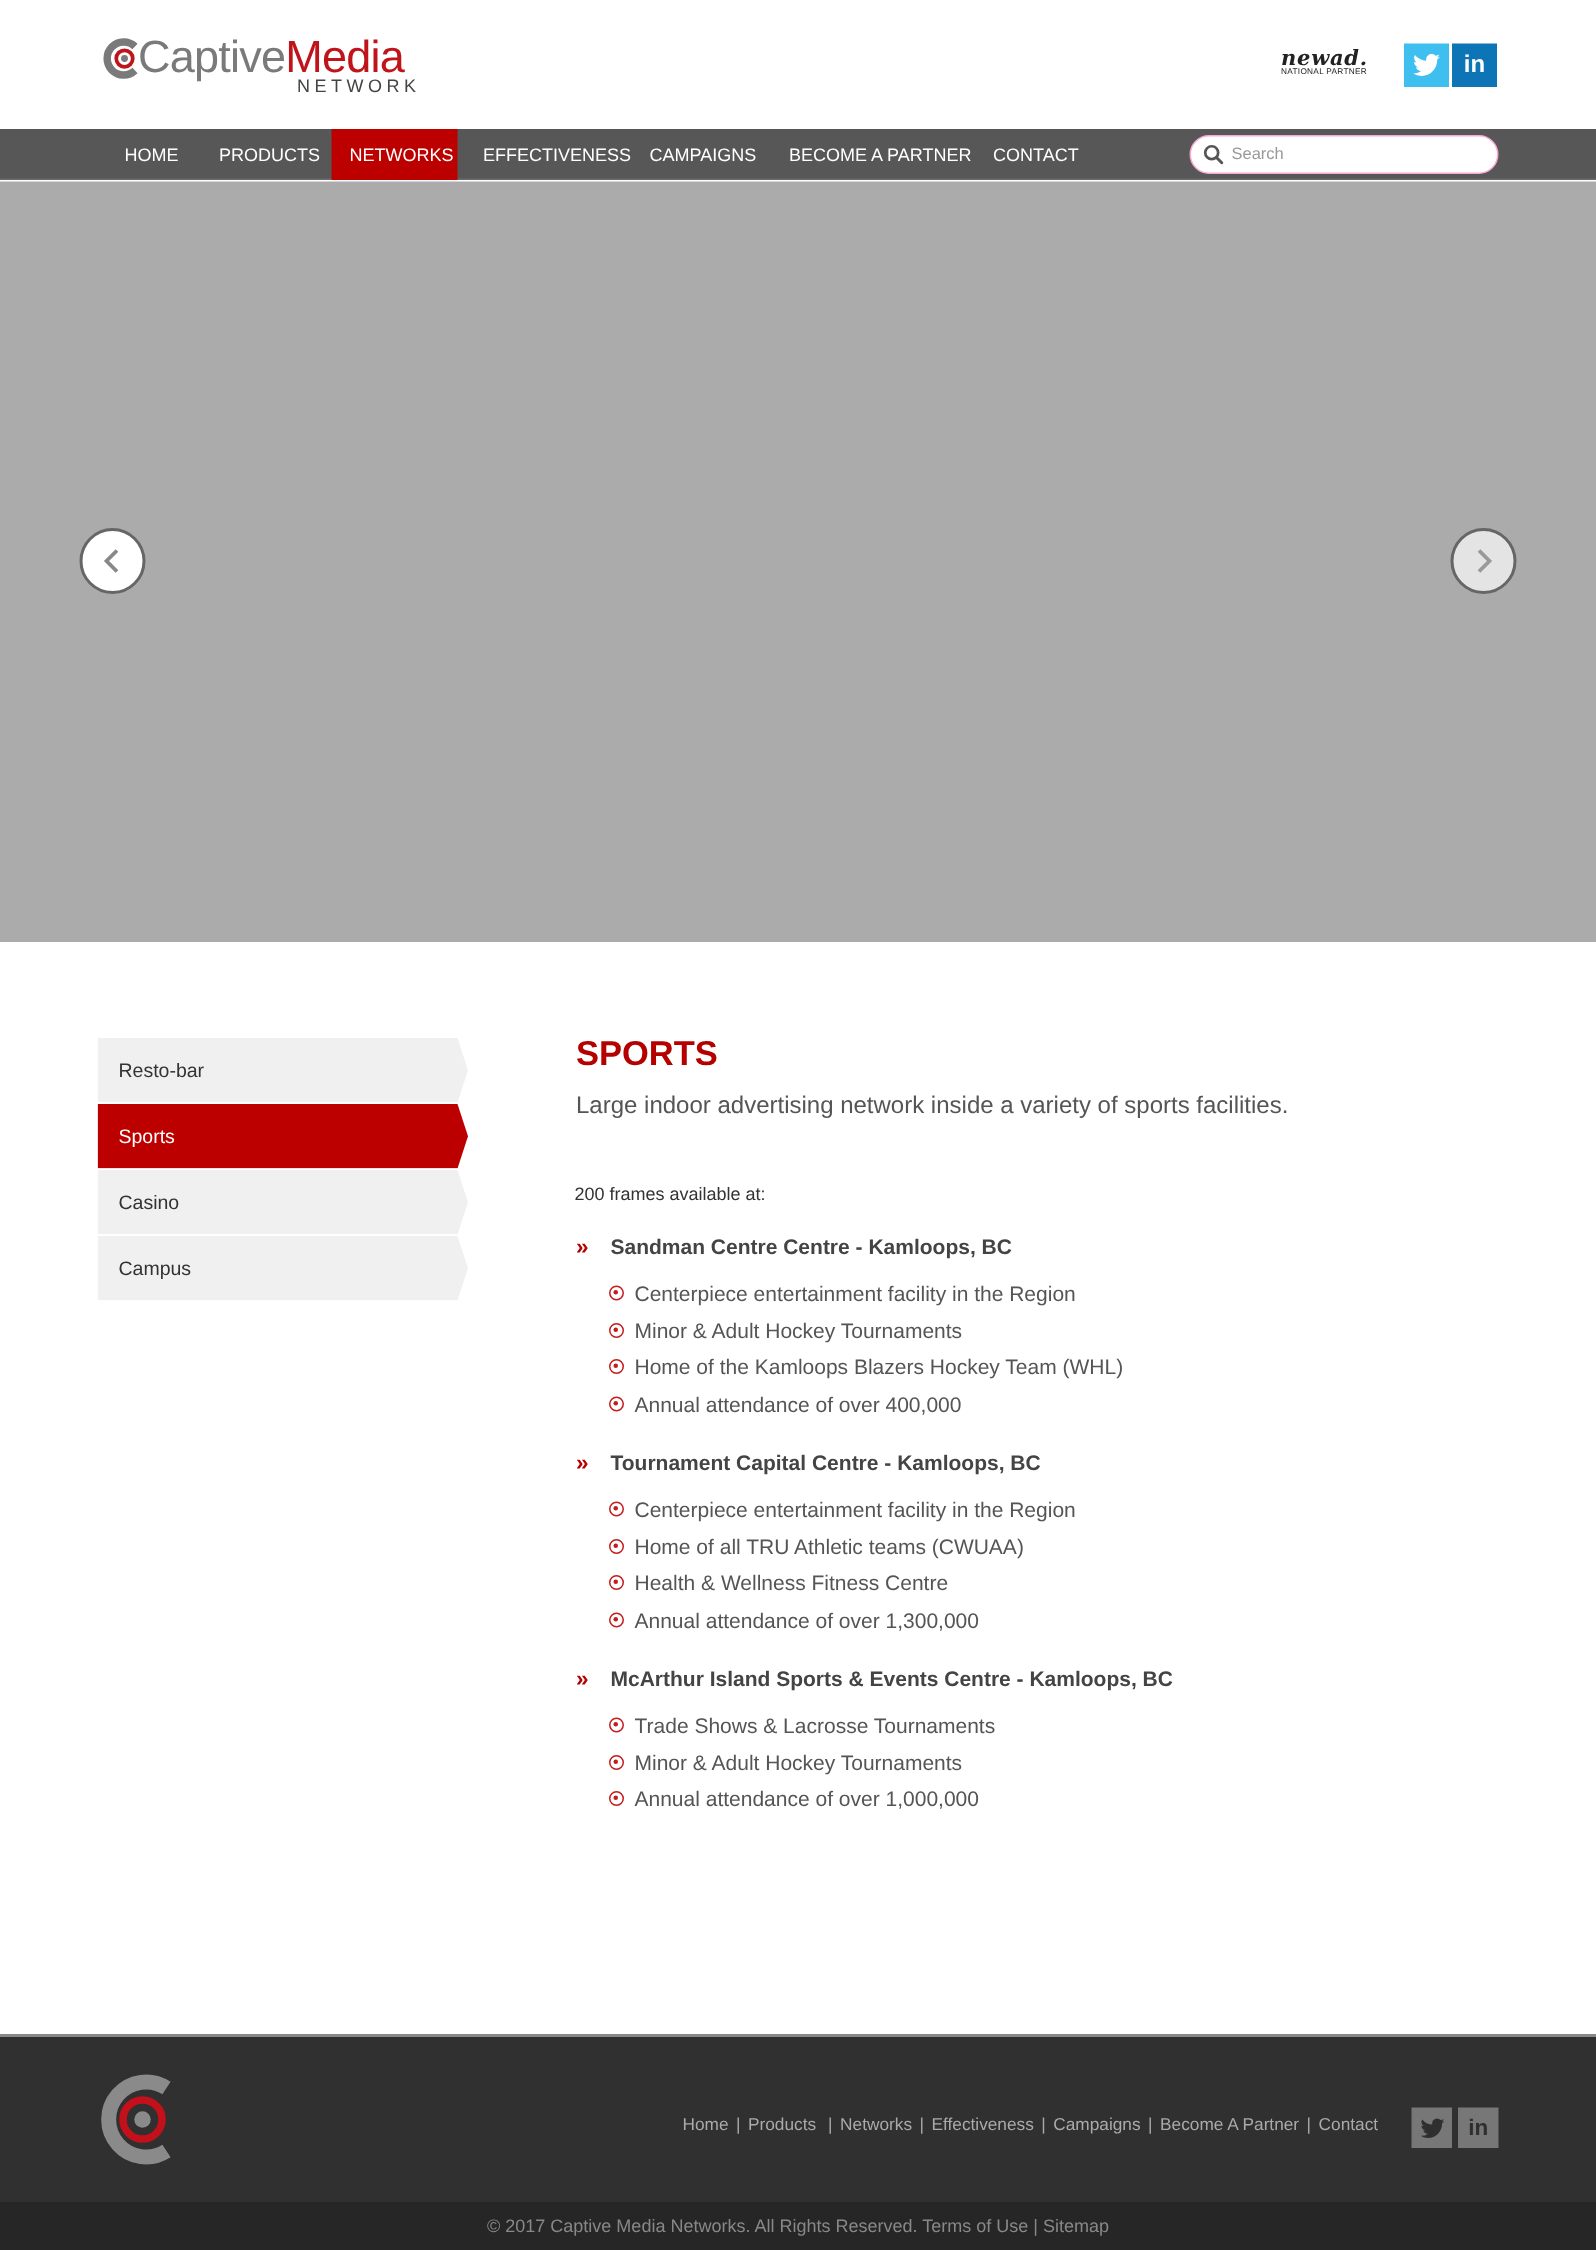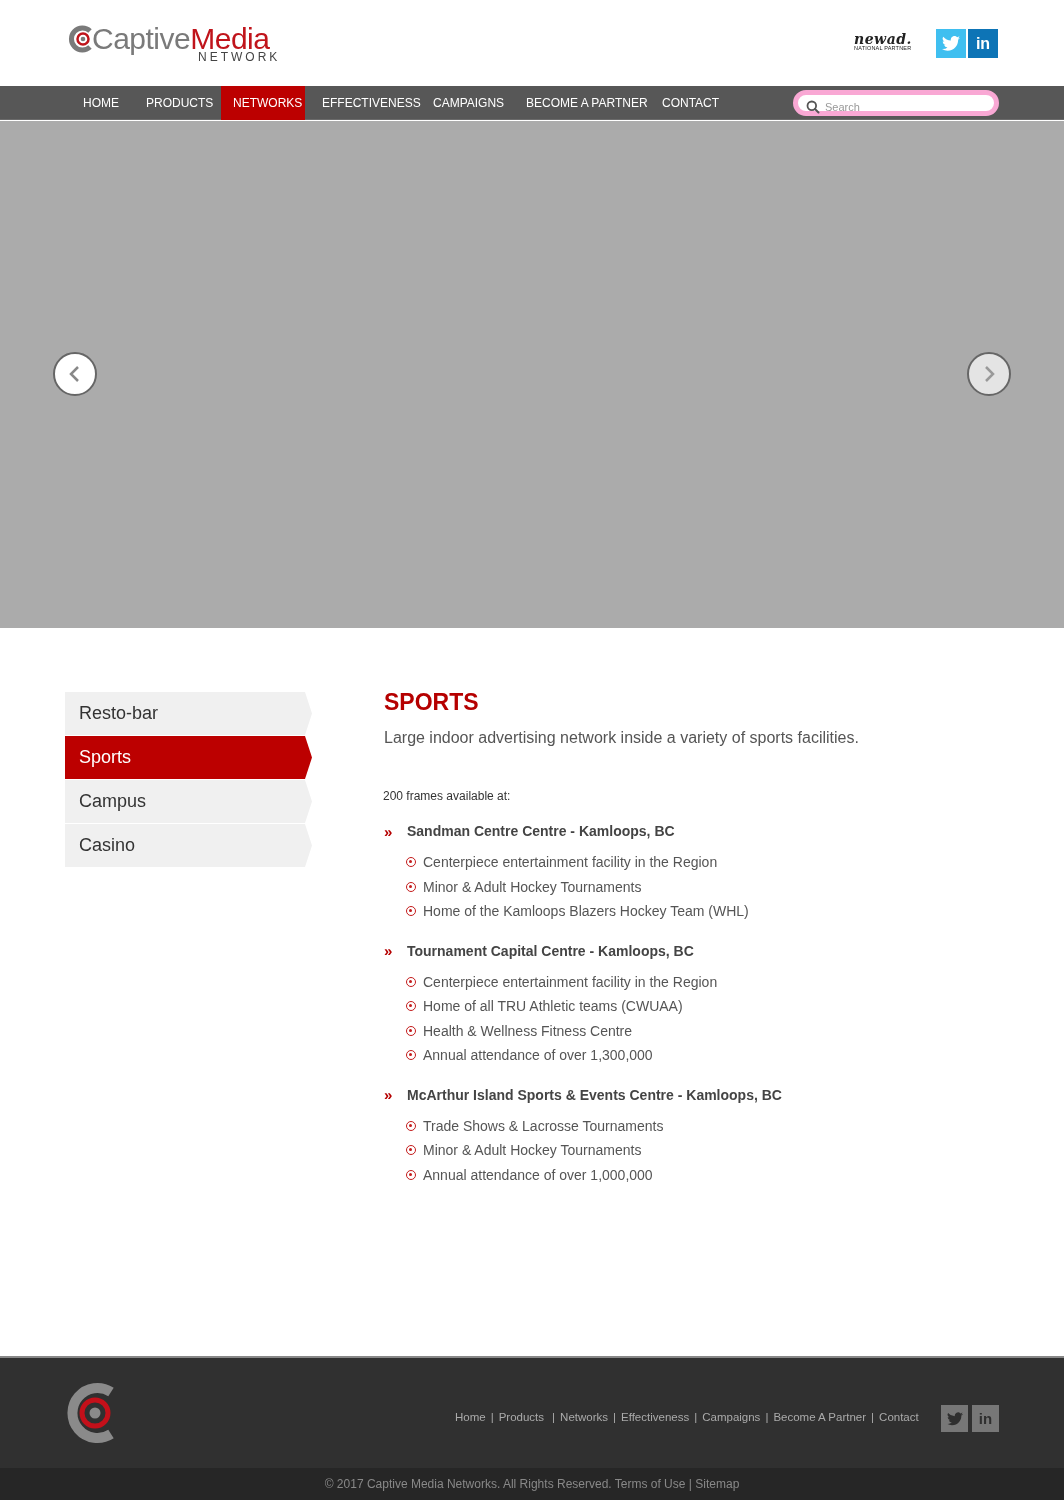--- a/index.html
+++ b/index.html
@@ -18,34 +18,34 @@
   .partner .brand { font-family: "DejaVu Serif", serif; font-style: italic; font-weight: bold; font-size: 14px; color: #222; line-height: 12px; letter-spacing: 0.5px; }
   .partner .tag { font-size: 5.5px; color: #222; letter-spacing: 0.2px; line-height: 7px; }
   .social-top { position: absolute; top: 29px; width: 30px; height: 29px; display: flex; align-items: center; justify-content: center; color: #fff; font-weight: bold; font-size: 16px; }
   .tw { left: 936px; background: #3fbff0; }
   .li { left: 968px; background: #0d74b6; }
 
   
   .nav { position: absolute; left: 0; top: 86px; width: 1064px; height: 34px; background: #575757; border-bottom: 1px solid #6a6a6a; }
   .nav-item { position: absolute; top: 0; height: 34px; line-height: 34px; color: #fff; font-size: 12px; padding: 0 12px; white-space: nowrap; }
   .nav-item.active { background: #bc0000; }
-  .search { position: absolute; left: 793px; top: 4px; width: 206px; height: 26px; border-radius: 13px; background: #fff; border: 5px solid #f9a8d4; }
+  .search { position: absolute; left: 793px; top: 4px; width: 206px; height: 26px; border-radius: 13px; background: #fff; border: 1px solid #f9a8d4; }
   .search svg { position: absolute; left: 8px; top: 5px; }
   .search input { position: absolute; left: 27px; top: 3px; width: 170px; height: 18px; border: 0; outline: none; font-size: 11px; color: #777; font-family: "Liberation Sans", sans-serif; background: transparent; }
   .search input::placeholder { color: #999; }
 
   
   .hero { position: absolute; left: 0; top: 121px; width: 1064px; height: 507px; background: #ababab; }
   .arrow-btn { position: absolute; width: 44px; height: 44px; border-radius: 50%; border: 2px solid #666; display: flex; align-items: center; justify-content: center; }
   .arrow-prev { left: 53px; top: 231px; background: #fff; }
   .arrow-next { left: 967px; top: 231px; background: #e4e4e4; }
 
   
   .side { position: absolute; left: 65px; top: 692px; width: 247px; }
-  .side-item { position: relative; height: 43px; margin-bottom: 1px; color: #333; font-size: 18px; line-height: 43px; padding-left: 14px;
+  .side-item { position: relative; height: 43px; margin-bottom: 1px; color: #333; font-size: 13px; line-height: 43px; padding-left: 14px;
     clip-path: polygon(0 0, 240px 0, 247px 50%, 240px 100%, 0 100%); background: #f0f0f0; }
   .side-item.active { background: #bc0000; color: #fff; }
 
   
   .content { position: absolute; left: 384px; top: 688px; width: 620px; }
   .title { color: #b50000; font-weight: bold; font-size: 23px; line-height: 28px; }
   .lead { margin-top: 12px; font-size: 16px; color: #555; line-height: 20px; }
   .frames { margin-top: 38px; font-size: 12px; color: #333; line-height: 20px; margin-left: -1px; }
   .venue { margin-top: 16px; }
   .venue-head { display: flex; align-items: center; height: 18px; }
@@ -123,22 +123,22 @@
   <div class="arrow-btn arrow-next">
     <svg width="16" height="18" viewBox="0 0 16 18">
         <polyline points="5,2 12,9 5,16" fill="none" stroke="#999" stroke-width="2.5"></polyline>
       </svg>
   </div>
 </div>
 
 <div class="side">
   <div class="side-item">Resto-bar</div>
   <div class="side-item active">Sports</div>
+  <div class="side-item">Casino</div>
   <div class="side-item">Campus</div>
-  <div class="side-item">Casino</div>
 </div>
 
 <div class="content">
   <h1 class="title">SPORTS</h1>
   <p class="lead">Large indoor advertising network inside a variety of sports facilities.</p>
   <p class="frames">200 frames available at:</p>
 
   <div class="venue">
     <div class="venue-head">
       <span class="dbl">»</span>
@@ -150,20 +150,24 @@
           <span>Centerpiece entertainment facility in the Region</span>
         </li>
       <li>
           <span class="bullet"></span>
           <span>Minor &amp; Adult Hockey Tournaments</span>
         </li>
       <li>
           <span class="bullet"></span>
           <span>Home of the Kamloops Blazers Hockey Team (WHL)</span>
         </li>
+      <li>
+          <span class="bullet"></span>
+          <span>Annual attendance of over 400,000</span>
+        </li>
     </ul>
   </div>
 
   <div class="venue">
     <div class="venue-head">
       <span class="dbl">»</span>
       <span class="name">Tournament Capital Centre - Kamloops, BC</span>
     </div>
     <ul>
       <li>

